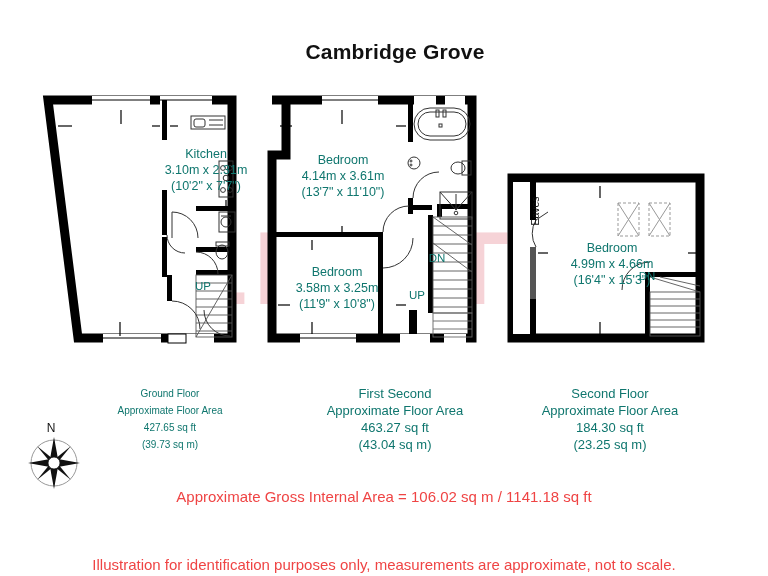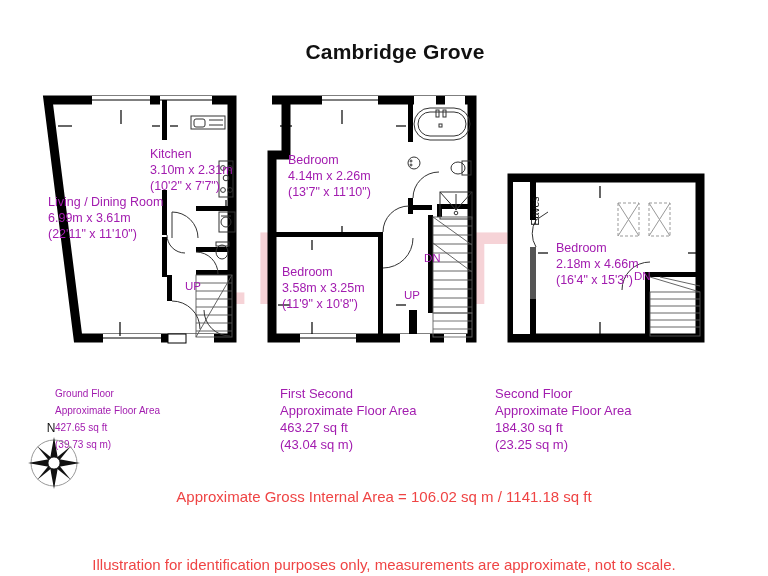--- a/index.html
+++ b/index.html
@@ -48,23 +48,24 @@
     z-index: 1;
   }
   svg.plan {
     position: absolute;
     left: 0;
     top: 0;
     z-index: 2;
   }
   .caption {
     position: absolute;
+    text-align: center;
     font-size: 12.5px;
     line-height: 16px;
-    color: #a21caf;
+    color: #0f766e;
     z-index: 3;
   }
   .caption div { white-space: nowrap; }
   .footer {
     position: absolute;
     left: 0;
     width: 768px;
     text-align: center;
     font-size: 15px;
     line-height: 25px;
@@ -311,52 +312,47 @@
 
       <g stroke="#000" stroke-width="1.2">
         <line x1="600" y1="186" x2="600" y2="198"></line>
         <line x1="600" y1="322" x2="600" y2="334"></line>
         <line x1="538" y1="253" x2="548" y2="253"></line>
         <line x1="688" y1="253" x2="698" y2="253"></line>
       </g>
     </g>
   </svg>
 
-  <div class="caption" style="left:48px; top:194px; width:136px;">
-    <div>Living / Dining Room</div>
-    <div>6.99m x 3.61m</div>
-    <div>(22'11" x 11'10")</div>
-  </div>
 
   <div class="caption" style="left:150px; top:146px; width:112px;">
     <div>Kitchen</div>
     <div>3.10m x 2.31m</div>
     <div>(10'2" x 7'7")</div>
   </div>
 
   <div class="caption" style="left:185px; top:278px; width:36px; font-size:11.5px;">UP</div>
 
   <div class="caption" style="left:288px; top:152px; width:110px;">
     <div>Bedroom</div>
-    <div>4.14m x 2.26m</div>
+    <div>4.14m x 3.61m</div>
     <div>(13'7" x 11'10")</div>
   </div>
 
   <div class="caption" style="left:282px; top:264px; width:110px;">
     <div>Bedroom</div>
     <div>3.58m x 3.25m</div>
     <div>(11'9" x 10'8")</div>
   </div>
 
   <div class="caption" style="left:424px; top:250px; width:26px; font-size:11.5px;">DN</div>
   <div class="caption" style="left:404px; top:287px; width:26px; font-size:11.5px;">UP</div>
 
   <div class="caption" style="left:556px; top:240px; width:112px;">
     <div>Bedroom</div>
-    <div>2.18m x 4.66m</div>
+    <div>4.99m x 4.66m</div>
     <div>(16'4" x 15'3")</div>
   </div>
 
   <div style="position:absolute; left:505px; top:205px; width:60px; font-size:10.5px; color:#111;
               transform:rotate(-90deg); transform-origin:center; text-align:center; z-index:3;">Eaves</div>
 
   <div class="caption" style="left:634px; top:268px; width:26px; font-size:11.5px;">DN</div>
 
   <div class="caption" style="left:55px; top:385px; width:230px; font-size:10px; line-height:17px;">
     <div>Ground Floor</div>

